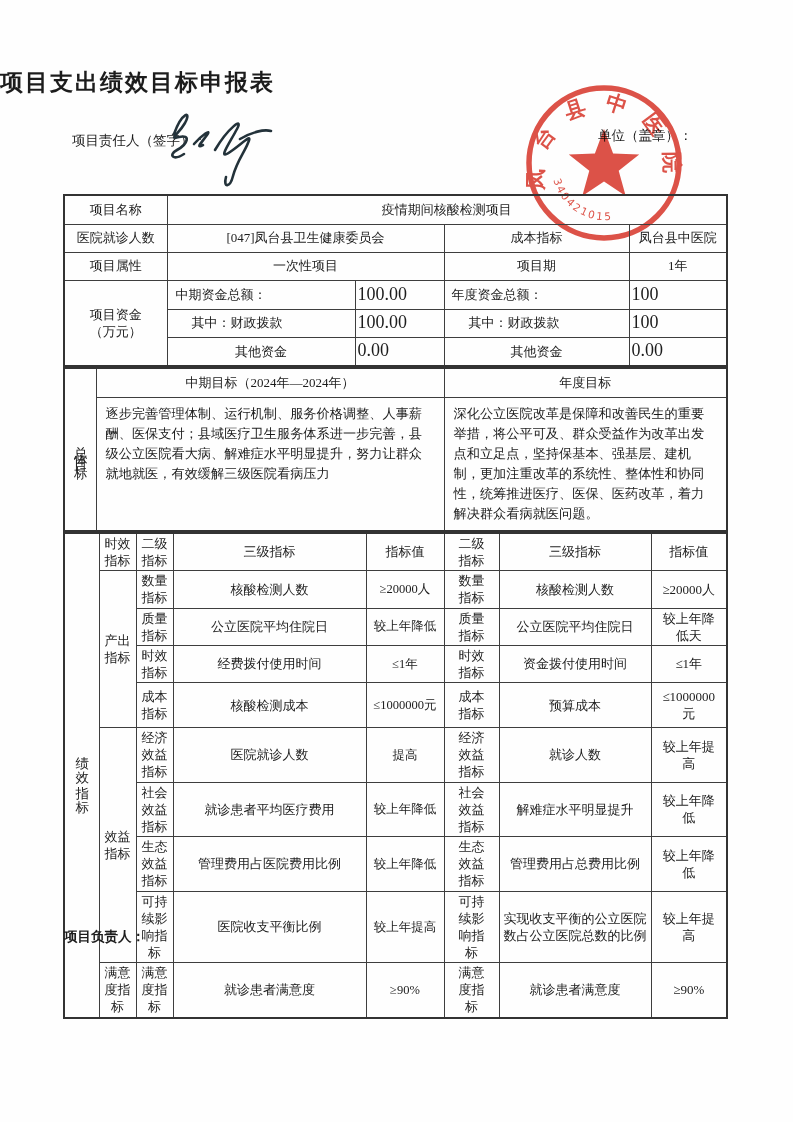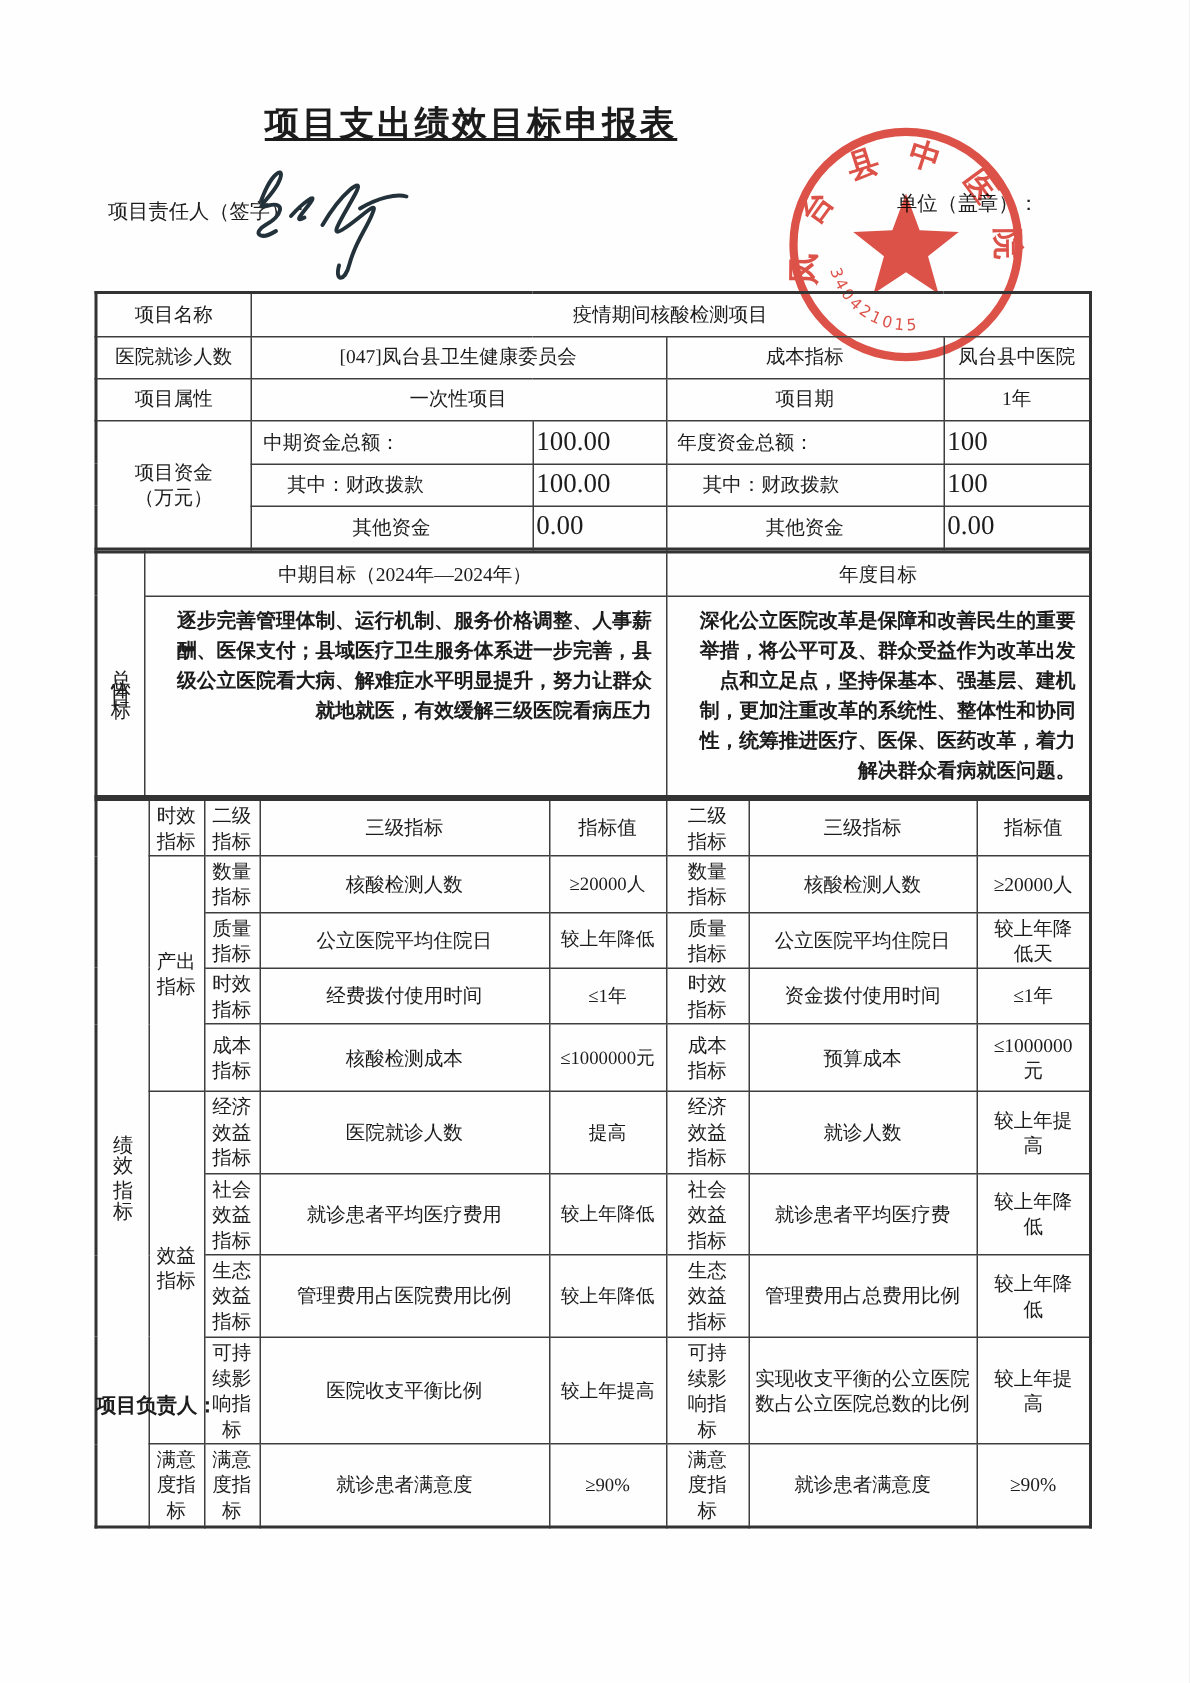--- a/index.html
+++ b/index.html
@@ -3,42 +3,42 @@
 <meta charset="utf-8">
 <style>
   html,body{margin:0;padding:0;background:#e8e8e8;}
   #page{
     position:relative;width:793px;height:1122px;margin:0 auto;
     background:#fefefe;overflow:hidden;
     font-family:"Liberation Serif","DejaVu Serif",serif;
     color:#1c1c1c;
   }
   .abs{position:absolute;}
-  #doc-title{left:0;top:67px;width:628px;text-align:center;font-size:23px;font-weight:bold;letter-spacing:2px;text-decoration:underline;}
+  #doc-title{left:0;top:67px;width:628px;font-size:23px;font-weight:bold;letter-spacing:2px;}
   #doc-subtitle{left:0;top:107px;width:793px;text-align:center;font-size:14px;letter-spacing:1px;}
   #signer-label{left:72px;top:132px;font-size:13.5px;}
   #unit-label{left:598px;top:127px;font-size:13.5px;}
   #footer-label{left:64px;top:928px;font-size:13.5px;font-weight:bold;}
 
   #doc-tables{position:absolute;left:63px;top:158px;width:663px;margin-top:36px;}
   table{border-collapse:collapse;table-layout:fixed;width:663px;}
   td{border:1.5px solid #3e3e3e;font-size:13px;text-align:center;vertical-align:middle;
      padding:1px 2px;line-height:1.32;overflow-wrap:break-word;}
   table{border:2px solid #333;}
 
   
   .lbl{text-align:center;}
   .al{text-align:left;}
   .ar{text-align:left;padding-right:4px;font-size:18px;}
   .pl10{padding-left:8px;}
   .pl24{padding-left:24px;}
   .pl7{padding-left:7px;}
 
   
-  .goal-text{text-align:right;padding:6px 9px;font-size:13.2px;line-height:1.52;vertical-align:top;font-weight:bold;}
+  .goal-text{text-align:left;padding:6px 9px;font-size:13.2px;line-height:1.52;vertical-align:top;}
   .vtext{writing-mode:vertical-rl;text-orientation:upright;letter-spacing:7px;margin:0 auto;font-size:13.5px;}
   .vtext.wide{letter-spacing:15px;}
 
   
   .c-small{padding:1px 2px;}
   .c-r2{padding:1px 10px;}
   .c-rv{padding:1px 6px;}
   .c-lv{white-space:nowrap;font-size:12.5px;padding:1px 1px;}
 
   #signature-svg{left:158px;top:104px;pointer-events:none;}
@@ -216,21 +216,21 @@
         <td class="c-lv">提高</td>
         <td class="c-r2">经济效益指标</td>
         <td>就诊人数</td>
         <td class="c-rv">较上年提高</td>
       </tr>
       <tr style="height:50px">
         <td class="c-small">社会效益指标</td>
         <td>就诊患者平均医疗费用</td>
         <td class="c-lv">较上年降低</td>
         <td class="c-r2">社会效益指标</td>
-        <td>就诊患者平均医疗费</td>
+        <td>解难症水平明显提升</td>
         <td class="c-rv">较上年降低</td>
       </tr>
       <tr style="height:50px">
         <td class="c-small">生态效益指标</td>
         <td>管理费用占医院费用比例</td>
         <td class="c-lv">较上年降低</td>
         <td class="c-r2">生态效益指标</td>
         <td>管理费用占总费用比例</td>
         <td class="c-rv">较上年降低</td>
       </tr>

